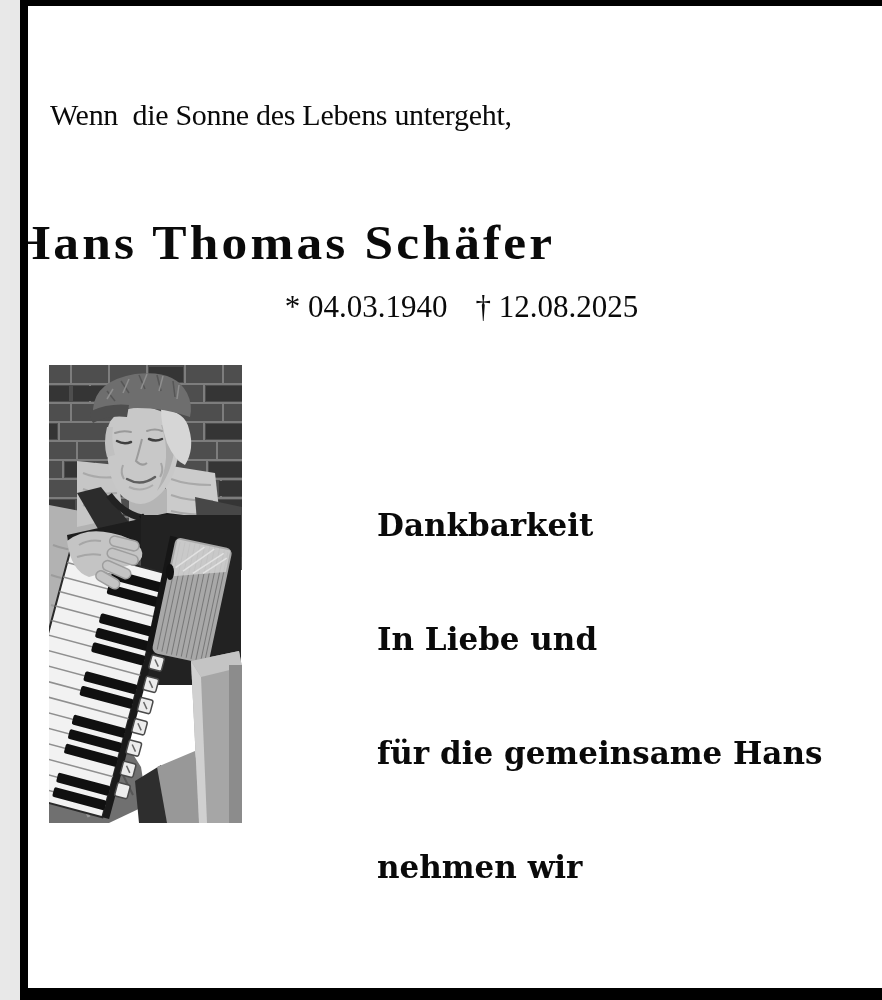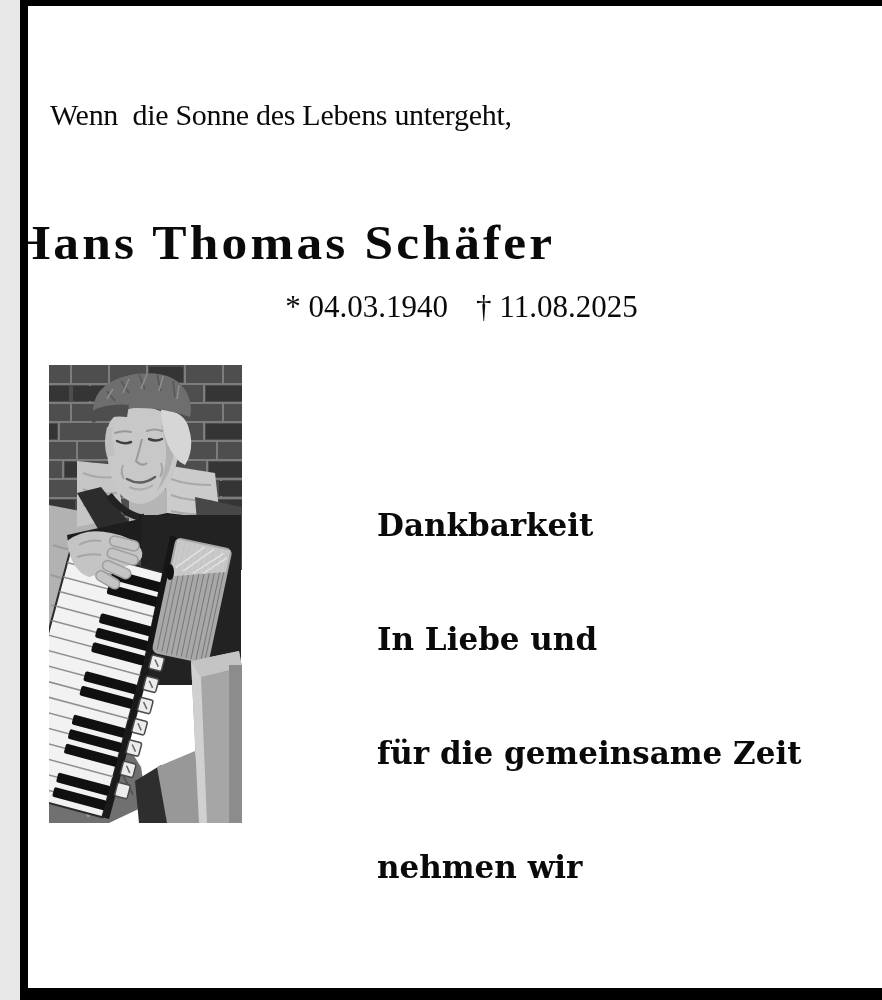--- a/index.html
+++ b/index.html
@@ -67,21 +67,21 @@
 
   <div class="epigraph">
     <div>Wenn  die Sonne des Lebens untergeht,</div>
   </div>
 
   <div class="deceased-name">
     <span class="stretch">Hans Thomas Schäfer</span>
   </div>
 
   <div class="life-dates">
-    <span class="birth">* 04.03.1940</span><span class="death">† 11.08.2025</span>
+    <span class="birth">* 04.03.1940</span><span class="death">† 12.08.2025</span>
   </div>
 
   <div class="main-row">
 
     <div class="photo" role="img" aria-label="Schwarz-weiß-Foto: älterer Mann mit Schiebermütze spielt Akkordeon vor einer Backsteinwand">
       <svg viewBox="0 0 193 458" xmlns="http://www.w3.org/2000/svg">
 
         <rect x="0" y="0" width="193" height="205" fill="#4e4e4e"></rect>
         <g stroke="#7d7d7d" stroke-width="2">
           <line x1="0" y1="19" x2="193" y2="19"></line>
@@ -304,21 +304,21 @@
         <path d="M142,296 L190,286 L193,302 L152,312 Z" fill="#c4c4c4"></path>
         <rect x="180" y="300" width="13" height="158" fill="#8c8c8c"></rect>
         <path d="M142,296 L152,312 L158,458 L150,458 Z" fill="#d0d0d0"></path>
       </svg>
     </div>
 
     <div class="right-col">
       <div class="farewell">
         <div>Dankbarkeit</div>
         <div>In Liebe und</div>
-        <div>für die gemeinsame Zeit</div>
+        <div>für die gemeinsame Hans</div>
         <div>nehmen wir</div>
         
       </div>
       
       
     </div>
   </div>
 
 </div>
 

